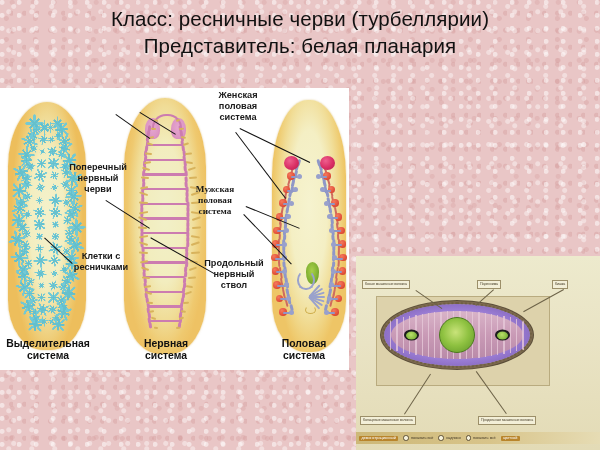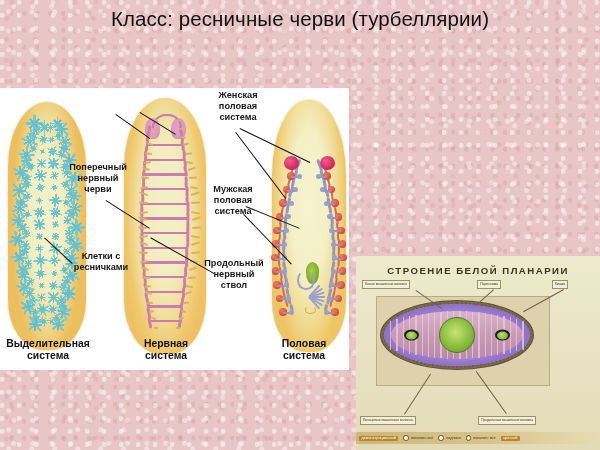--- a/index.html
+++ b/index.html
@@ -221,20 +221,21 @@
     font-size:3.8px;white-space:nowrap;
   }
 </style>
 </head>
 <body>
 
 <div id="bg-texture"></div>
 
 <div id="title-block">
   <div class="tline">Класс: ресничные черви (турбеллярии)</div>
+  <div class="tline">Представитель: белая планария</div>
 </div>
 
 <div id="systems-panel">
 
   <div class="worm" id="worm-excretory">
     <div class="worm-body"></div>
     <div id="excretory-net">
         <div class="excr-tuft" style="left: 22.2571px; top: 17.18px; transform: scale(1.5) rotate(-45deg);"></div>
         <div class="excr-tuft" style="left: 31.7307px; top: 20.68px; transform: scale(1.2) rotate(-45deg);"></div>
         <div class="excr-tuft" style="left: 24.1325px; top: 23.26px; transform: scale(0.84) rotate(-8deg);"></div>
@@ -687,21 +688,21 @@
   </div>
 
   <div class="callout" style="left:66px;top:74px;width:64px;">Поперечный
 нервный
 черви</div>
   <div class="callout" style="left:70px;top:163px;width:62px;">Клетки с
 ресничками</div>
   <div class="callout" style="left:210px;top:2px;width:56px;">Женская
 половая
 система</div>
-  <div class="callout" style="left:206px;top:96px;width:54px;">Мужская
+  <div class="callout" style="left:188px;top:96px;width:54px;font-family:Liberation Serif, serif;">Мужская
 половая
 система</div>
   <div class="callout" style="left:200px;top:170px;width:68px;">Продольный
 нервный
 ствол</div>
 
   <div id="leaders">
       <div class="leader" style="left: 116px; top: 26px; width: 41.6173px; transform: rotate(35.2176deg);"></div>
       <div class="leader" style="left: 140px; top: 24px; width: 42.19px; transform: rotate(31.4296deg);"></div>
       <div class="leader" style="left: 106px; top: 112px; width: 52.1536px; transform: rotate(32.4712deg);"></div>
@@ -717,21 +718,20 @@
 система</div>
   <div class="sys-caption" style="left:120px;width:92px;">Нервная
 система</div>
   <div class="sys-caption" style="left:262px;width:84px;">Половая
 система</div>
 </div>
 
 <div id="inset-panel">
   <div id="inset-paper"></div>
 
-  <div id="inset-title">СТРОЕНИЕ БЕЛОЙ ПЛАНАРИИ</div>
 
   <div id="inset-frame"></div>
 
   <div id="xsection">
     <div id="xs-outer"></div>
     <div id="xs-inner"></div>
     <div id="xs-rays">
         <div class="xs-ray" style="left: 6px; height: 30px; top: 16px;"></div>
         <div class="xs-ray" style="left: 12.3px; height: 32.6828px; top: 14.6586px;"></div>
         <div class="xs-ray" style="left: 18.6px; height: 35.3056px; top: 13.3472px;"></div>

